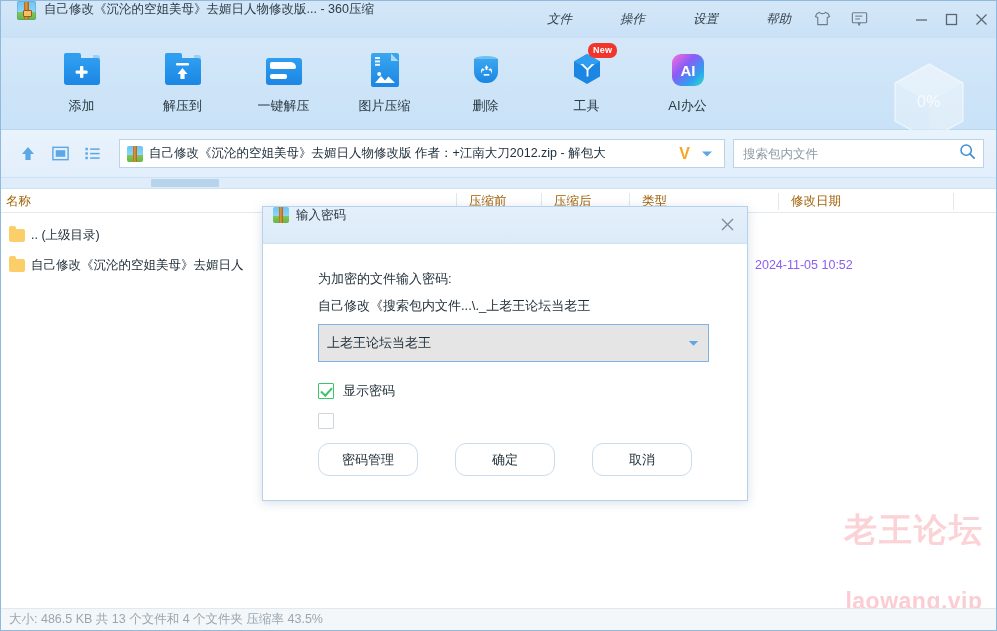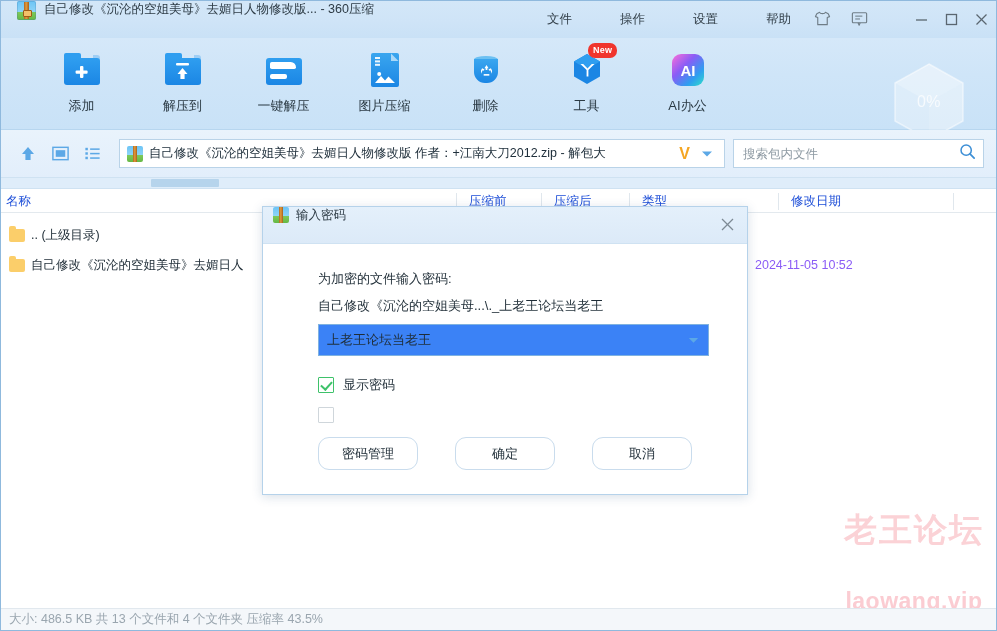--- a/index.html
+++ b/index.html
@@ -65,20 +65,21 @@
     display: flex;
     align-items: center;
   }
   .menu-item {
     font-size: 12.5px;
     color: #33404a;
     padding: 4px 10px;
     margin-right: 28px;
     cursor: default;
     white-space: nowrap;
+    font-style: italic;
   }
   .title-icons {
     position: absolute;
     left: 812px; top: 8px;
     display: flex;
     align-items: center;
     gap: 18px;
   }
   .ticon { width: 19px; height: 19px; position: relative; cursor: pointer; }
   .win-ctrl {
@@ -270,21 +271,21 @@
     border-radius: 1px;
   }
 
   
   .list-header {
     position: relative;
     height: 24px;
     background: #ffffff;
     border-bottom: 1px solid #e3e9ee;
     font-size: 12.5px;
-    color: #1d4ed8;
+    color: #a16207;
   }
   .list-header > div {
     position: absolute;
     top: 4px;
     white-space: nowrap;
   }
   .colsep {
     position: absolute;
     top: 3px;
     width: 1px; height: 17px;
@@ -410,23 +411,23 @@
   }
   .dlg-body { padding: 26px 38px 24px 55px; }
   .dlg-line {
     font-size: 13px;
     color: #1f2d37;
     margin-bottom: 9px;
     white-space: nowrap;
   }
   .pwd-input {
     position: relative;
-    height: 32px;
+    height: 38px;
     border: 1px solid #7fb2e0;
-    background: #3b82f6;
+    background: #e5e5e5;
     display: flex;
     align-items: center;
     margin-top: 6px;
     margin-bottom: 20px;
     padding: 0 4px 0 8px;
   }
   .pwd-input input {
     border: none; outline: none;
     flex: 1 1 auto;
     font-size: 13px;
@@ -735,21 +736,21 @@
       <div class="dlg-close">
         <svg width="15" height="15" viewBox="0 0 15 15">
           <line x1="2" y1="2" x2="13" y2="13" stroke="currentColor" stroke-width="1.3"></line>
           <line x1="13" y1="2" x2="2" y2="13" stroke="currentColor" stroke-width="1.3"></line>
         </svg>
       </div>
     </div>
 
     <div class="dlg-body">
       <div class="dlg-line">为加密的文件输入密码:</div>
-      <div class="dlg-line">自己修改《沉沦的空姐美母...\._上老王论坛当老王</div>
+      <div class="dlg-line">自己修改《搜索包内文件...\._上老王论坛当老王</div>
 
       <div class="pwd-input">
         <input type="text" value="上老王论坛当老王" style="">
         <span class="pwd-caret">
           <svg width="11" height="7" viewBox="0 0 11 7">
               <path d="M0.8 1 L5.5 5.8 L10.2 1 Z" fill="#5ca8e6"></path>
             </svg>
         </span>
       </div>
 

